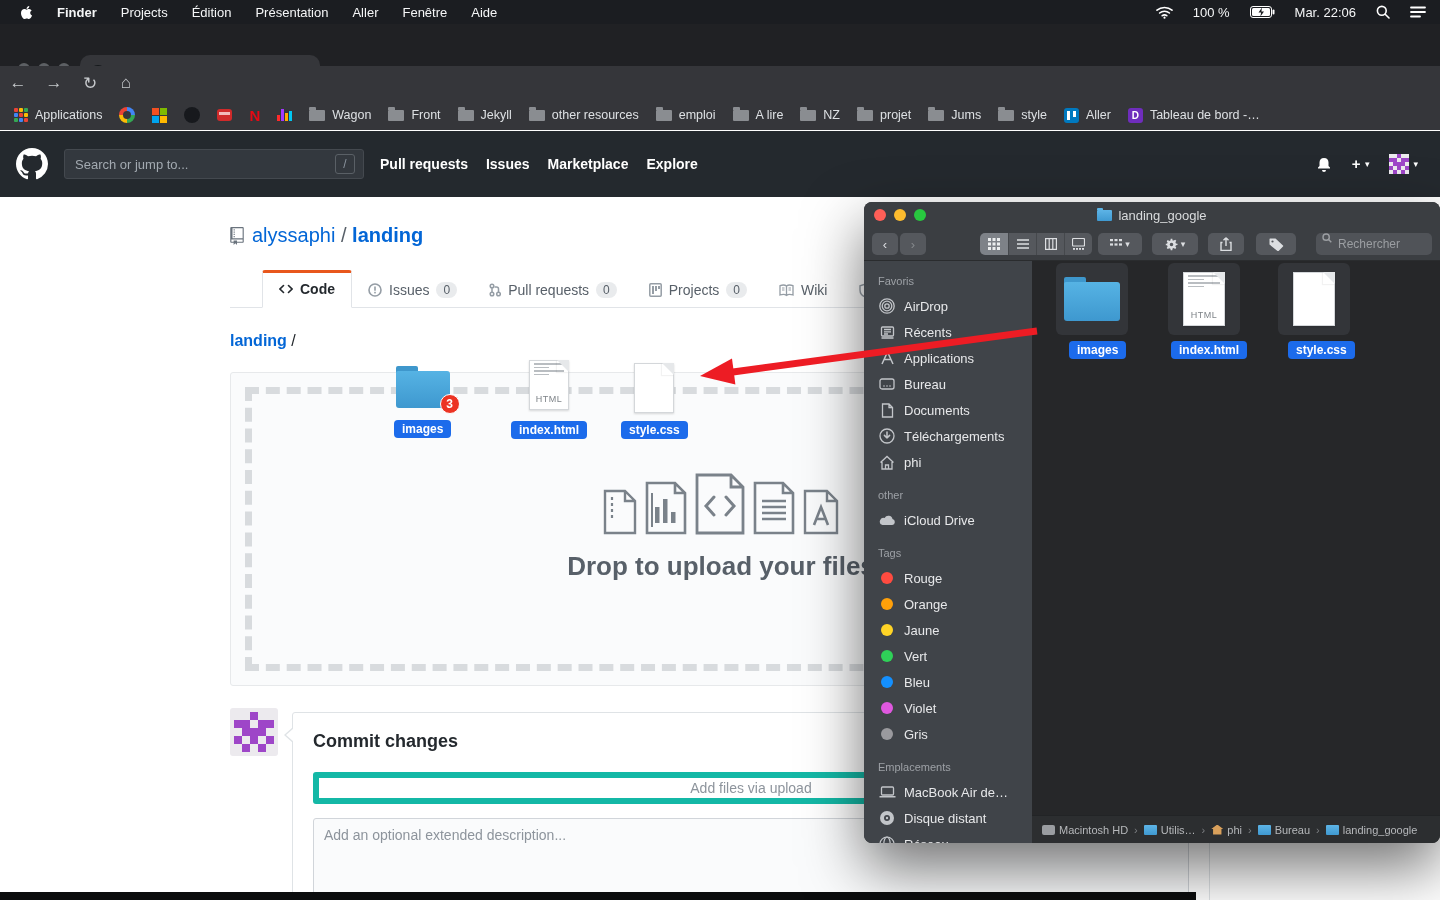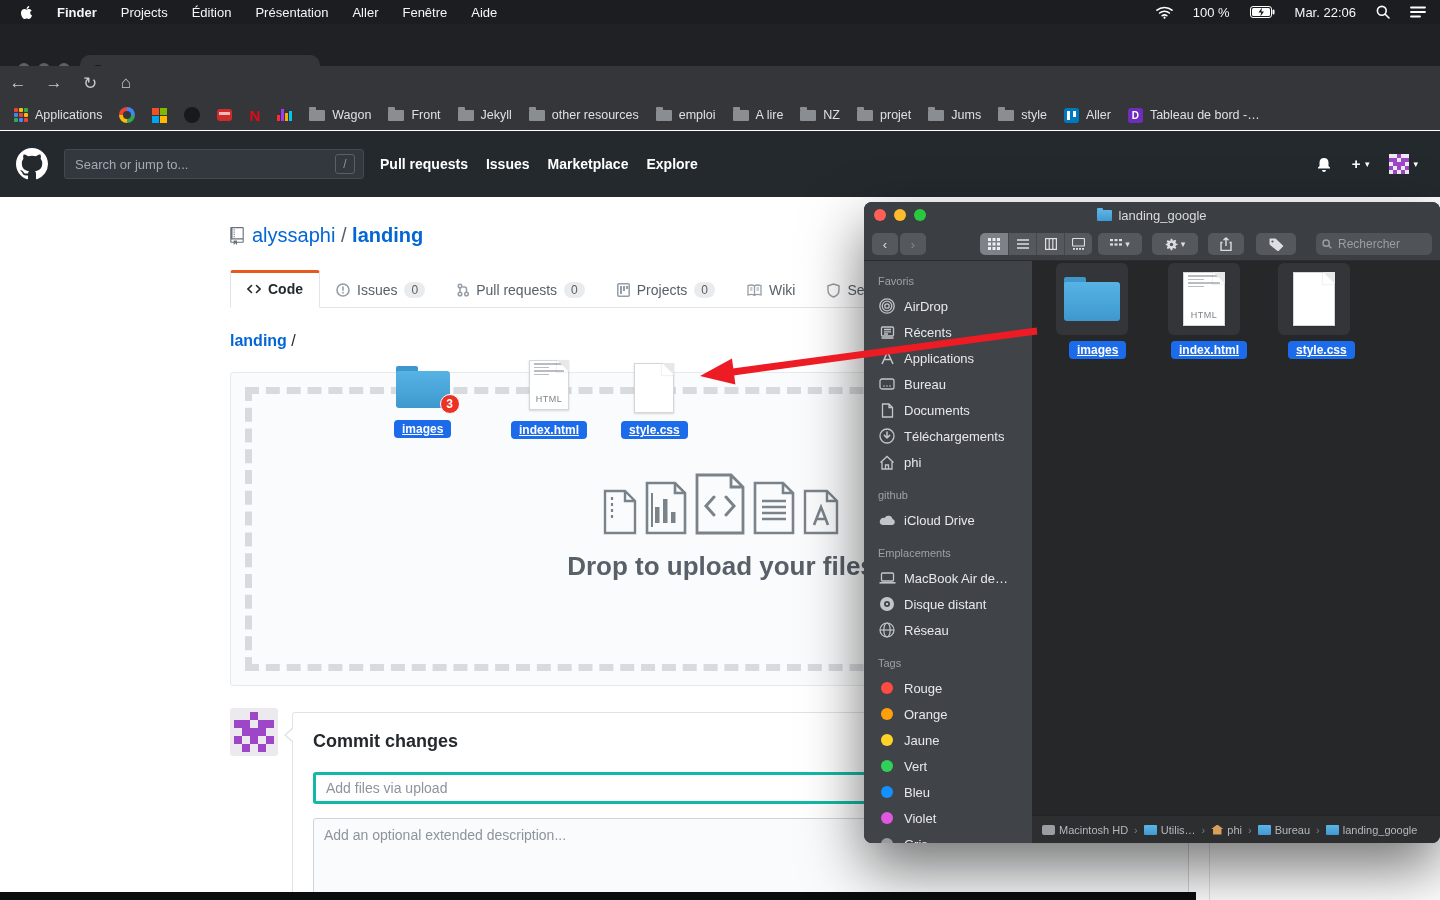--- a/index.html
+++ b/index.html
@@ -70,71 +70,71 @@
   .caret{font-size:9px;vertical-align:2px;}
   .identicon{image-rendering:pixelated;}
 
   #repo-title{left:230px;top:224px;font-size:20px;color:#586069;display:flex;align-items:center;gap:8px;z-index:2;}
   #repo-title a{color:#0366d6;text-decoration:none;}
   #repo-title .bold{font-weight:bold;}
 
   #tabnav{left:230px;top:266px;width:982px;height:42px;border-bottom:1px solid #e1e4e8;display:flex;align-items:flex-end;z-index:2;}
   .rtab{display:flex;align-items:center;gap:7px;padding:10px 16px;font-size:14px;color:#586069;position:relative;top:1px;}
   .rtab .cnt{background:#e9ebed;border-radius:20px;padding:1px 7px;font-size:12px;color:#586069;}
-  .rtab.active{background:#fff;border:1px solid #e1e4e8;border-bottom:1px solid #fff;border-top:3px solid #e8571c;border-radius:3px 3px 0 0;color:#24292e;font-weight:bold;padding:8px 16px 10px;}
+  .rtab.active{background:#fff;border:1px solid #e1e4e8;border-bottom:1px solid #fff;border-top:3px solid #e8571c;border-radius:3px 3px 0 0;color:#24292e;font-weight:bold;padding:8px 16px 10px;margin-left:32px;}
   .ticon{color:#959da5;display:inline-flex;}
   .rtab.active .ticon{color:#24292e;}
 
   #breadcrumb{left:230px;top:332px;font-size:16px;z-index:2;}
   #breadcrumb .repo{color:#0366d6;font-weight:bold;}
   #breadcrumb .sep{color:#24292e;}
 
   #dropzone{left:230px;top:372px;width:982px;height:314px;background:#fafbfc;border:1px solid #e7e9eb;border-radius:3px;z-index:2;}
   #dashed{position:absolute;inset:14px;border:7px dashed #d8dbde;}
   #drop-center{position:absolute;left:0;right:0;top:100px;display:flex;flex-direction:column;align-items:center;gap:16px;}
   #ftype-icons{display:flex;align-items:flex-end;gap:6px;}
   #drop-msg{font-size:26px;font-weight:bold;color:#586069;}
 
   .drag-item{z-index:6;display:flex;flex-direction:column;align-items:center;}
-  .pill{background:#1c6beb;color:#fff;font-size:12px;font-weight:bold;padding:2px 8px;border-radius:4px;white-space:nowrap;text-decoration:underline;}
+  .pill{background:#1c6beb;color:#fff;font-size:12px;font-weight:bold;padding:2px 8px;border-radius:4px;white-space:nowrap;}
   .badge-red{position:absolute;width:20px;height:20px;border-radius:50%;background:#ec3323;border:1.5px solid #fff;color:#fff;font-size:12px;font-weight:bold;display:flex;align-items:center;justify-content:center;}
   .macfolder{position:relative;width:54px;height:42px;}
   .macfolder .tab{position:absolute;left:0;top:0;width:22px;height:8px;background:#3e97cc;border-radius:2px 2px 0 0;}
   .macfolder .body{position:absolute;left:0;top:5px;right:0;bottom:0;background:linear-gradient(#56b3e4,#3e98cf);border-radius:2px 3px 3px 3px;}
   .macdoc{position:relative;width:40px;height:50px;background:#fff;border:1px solid #d4d7da;box-shadow:0 1px 2px rgba(0,0,0,.15);}
   .macdoc .fold{position:absolute;right:-1px;top:-1px;width:0;height:0;border-style:solid;border-width:0 12px 12px 0;border-color:transparent #e6e8ea transparent transparent;box-shadow:-1px 1px 1px rgba(0,0,0,.05);}
   .macdoc .lines i{display:block;height:1.5px;background:#b9bdc1;margin:2px 4px 0 4px;}
   .macdoc .lines i.short{width:40%;}
   .macdoc .htmltag{position:absolute;bottom:5px;left:0;right:0;text-align:center;font-size:9px;color:#7e8388;letter-spacing:.5px;}
 
   #commit-avatar{left:230px;top:708px;width:48px;height:48px;border-radius:3px;background:#eceaee;z-index:2;display:flex;align-items:center;justify-content:center;}
   #commit-card{left:292px;top:712px;width:918px;background:#fff;border:1px solid #dfe3e6;border-radius:3px;z-index:2;padding:16px 20px;}
   #commit-card .notch1{position:absolute;left:-9px;top:14px;width:0;height:0;border-style:solid;border-width:8px 9px 8px 0;border-color:transparent #dfe3e6 transparent transparent;}
   #commit-card .notch2{position:absolute;left:-7.5px;top:15px;width:0;height:0;border-style:solid;border-width:7px 8px 7px 0;border-color:transparent #fff transparent transparent;}
   #commit-title{font-size:18px;font-weight:bold;color:#24292e;margin:2px 0 20px;}
-  #commit-summary{width:100%;height:32px;border:3px solid #14b8a6;border-radius:3px;padding:0 10px;font-size:14px;color:#24292e;background:#fff;outline:none;}
+  #commit-summary{width:100%;height:32px;border:6px solid #14b8a6;border-radius:3px;padding:0 10px;font-size:14px;color:#24292e;background:#fff;outline:none;text-align:center;}
   #commit-desc{width:100%;height:120px;border:1px solid #d1d5da;border-radius:3px;margin-top:14px;padding:8px 10px;font-size:14px;color:#24292e;background:#fafbfc;resize:none;outline:none;}
   #commit-summary::placeholder,#commit-desc::placeholder{color:#8d949c;}
 
   #bottom-strip{left:0;top:892px;width:1196px;height:8px;background:#0b0c0d;z-index:5;}
 
   
   #finder{left:864px;top:202px;width:576px;height:641px;border-radius:8px;background:#262729;box-shadow:0 25px 60px rgba(0,0,0,.55);z-index:10;overflow:hidden;}
   #f-titlebar{position:absolute;left:0;top:0;right:0;height:26px;background:#3b3e42;display:flex;align-items:center;}
   .f-light{width:12px;height:12px;border-radius:50%;}
   #f-title{position:absolute;left:0;right:0;text-align:center;color:#d9dbdd;font-size:13px;display:flex;align-items:center;justify-content:center;gap:6px;}
   .minifolder{display:inline-block;width:15px;height:11px;background:linear-gradient(#5db4e6,#3f99d1);border-radius:1px;position:relative;}
   .minifolder:before{content:"";position:absolute;top:-2px;left:0;width:6px;height:2px;background:#5db4e6;border-radius:1px 1px 0 0;}
   #f-toolbar{position:absolute;left:0;top:26px;right:0;height:33px;background:#3b3e42;border-bottom:1px solid #2a2c2e;}
   .fbtn{position:absolute;top:5px;height:22px;background:#55585d;border-radius:5px;color:#dcdee1;display:flex;align-items:center;justify-content:center;font-size:13px;}
   .fseg{position:absolute;top:5px;height:22px;display:flex;border-radius:5px;overflow:hidden;}
   .fseg > div{width:28px;height:22px;background:#55585d;display:flex;align-items:center;justify-content:center;}
   .fseg > div.sel{background:#7e8288;}
   .fseg > div + div{border-left:1px solid #45484c;}
-  #f-search{position:absolute;top:5px;right:8px;width:116px;height:22px;background:#505358;border-radius:5px;display:flex;align-items:center;padding:0 6px;gap:4px;}
+  #f-search{position:absolute;top:5px;right:8px;width:116px;height:22px;background:#505358;border-radius:5px;display:flex;padding:0 6px;gap:4px;}
   #f-search input{background:transparent;border:0;outline:0;width:86px;font-size:12px;color:#d5d7d9;}
   #f-search input::placeholder{color:#9b9ea2;}
 
   #f-sidebar{position:absolute;left:0;top:59px;bottom:0;width:168px;background:#404449;padding:14px 0 0 14px;overflow:hidden;}
   .shdr{font-size:11px;color:#9da1a6;margin:0 0 6px;}
   .srow{display:flex;align-items:center;gap:8px;height:26px;color:#e7e8ea;font-size:13px;white-space:nowrap;}
   .srow .sic{width:18px;display:inline-flex;justify-content:center;color:#c2c5c9;}
   .ssec{margin-bottom:14px;}
   .tagdot{width:12px;height:12px;border-radius:50%;display:inline-block;}
 
@@ -688,28 +688,73 @@
         <div class="srow">
             <span class="sic">
               <svg width="16" height="15" viewBox="0 0 16 15" fill="none" stroke="#c2c5c9" stroke-width="1.3">
                 <path d="M1.5 7.5 L8 1.5 l6.5 6 M3 7 v7 h10 V7 M6.5 14 V10 h3 v4"></path>
               </svg>
             </span>
             <span>phi</span>
           </div>
       </div>
       <div class="ssec">
-        <div class="shdr">github</div>
+        <div class="shdr">other</div>
         <div class="srow">
             <span class="sic">
               <svg width="17" height="12" viewBox="0 0 17 12">
                 <path fill="#c2c5c9" d="M13.5 5.1 A4.2 4.2 0 0 0 5.6 4 A3.2 3.2 0 0 0 3.4 11 h9.8 a3 3 0 0 0 .3-5.9z"></path>
               </svg>
             </span>
             <span>iCloud Drive</span>
+          </div>
+      </div>
+      <div class="ssec">
+        <div class="shdr">Tags</div>
+        <div class="srow">
+            <span class="sic">
+              <span class="tagdot" style="background: rgb(255, 75, 64);"></span>
+            </span>
+            <span>Rouge</span>
+          </div>
+        <div class="srow">
+            <span class="sic">
+              <span class="tagdot" style="background: rgb(255, 160, 10);"></span>
+            </span>
+            <span>Orange</span>
+          </div>
+        <div class="srow">
+            <span class="sic">
+              <span class="tagdot" style="background: rgb(255, 212, 38);"></span>
+            </span>
+            <span>Jaune</span>
+          </div>
+        <div class="srow">
+            <span class="sic">
+              <span class="tagdot" style="background: rgb(47, 209, 88);"></span>
+            </span>
+            <span>Vert</span>
+          </div>
+        <div class="srow">
+            <span class="sic">
+              <span class="tagdot" style="background: rgb(20, 144, 255);"></span>
+            </span>
+            <span>Bleu</span>
+          </div>
+        <div class="srow">
+            <span class="sic">
+              <span class="tagdot" style="background: rgb(223, 88, 223);"></span>
+            </span>
+            <span>Violet</span>
+          </div>
+        <div class="srow">
+            <span class="sic">
+              <span class="tagdot" style="background: rgb(154, 154, 158);"></span>
+            </span>
+            <span>Gris</span>
           </div>
       </div>
       <div class="ssec">
         <div class="shdr">Emplacements</div>
         <div class="srow">
             <span class="sic">
               <svg width="17" height="12" viewBox="0 0 17 12" fill="none" stroke="#c2c5c9" stroke-width="1.3">
                 <rect x="2.5" y="1" width="12" height="8" rx="1"></rect>
                 <path d="M0.5 10.8 h16" stroke-width="1.6"></path>
               </svg>
@@ -728,65 +773,20 @@
           </div>
         <div class="srow">
             <span class="sic">
               <svg width="16" height="16" viewBox="0 0 16 16" fill="none" stroke="#c2c5c9" stroke-width="1.2">
                 <circle cx="8" cy="8" r="7"></circle>
                 <ellipse cx="8" cy="8" rx="3.2" ry="7"></ellipse>
                 <path d="M1 8 h14"></path>
               </svg>
             </span>
             <span>Réseau</span>
-          </div>
-      </div>
-      <div class="ssec">
-        <div class="shdr">Tags</div>
-        <div class="srow">
-            <span class="sic">
-              <span class="tagdot" style="background: rgb(255, 75, 64);"></span>
-            </span>
-            <span>Rouge</span>
-          </div>
-        <div class="srow">
-            <span class="sic">
-              <span class="tagdot" style="background: rgb(255, 160, 10);"></span>
-            </span>
-            <span>Orange</span>
-          </div>
-        <div class="srow">
-            <span class="sic">
-              <span class="tagdot" style="background: rgb(255, 212, 38);"></span>
-            </span>
-            <span>Jaune</span>
-          </div>
-        <div class="srow">
-            <span class="sic">
-              <span class="tagdot" style="background: rgb(47, 209, 88);"></span>
-            </span>
-            <span>Vert</span>
-          </div>
-        <div class="srow">
-            <span class="sic">
-              <span class="tagdot" style="background: rgb(20, 144, 255);"></span>
-            </span>
-            <span>Bleu</span>
-          </div>
-        <div class="srow">
-            <span class="sic">
-              <span class="tagdot" style="background: rgb(223, 88, 223);"></span>
-            </span>
-            <span>Violet</span>
-          </div>
-        <div class="srow">
-            <span class="sic">
-              <span class="tagdot" style="background: rgb(154, 154, 158);"></span>
-            </span>
-            <span>Gris</span>
           </div>
       </div>
     </div>
 
     <div id="f-content">
       <div class="ftile" style="left:24px;top:2px;">
         <span class="macfolder" style="width:56px;height:44px;">
             <span class="tab"></span>
             <span class="body"></span>
           </span>

